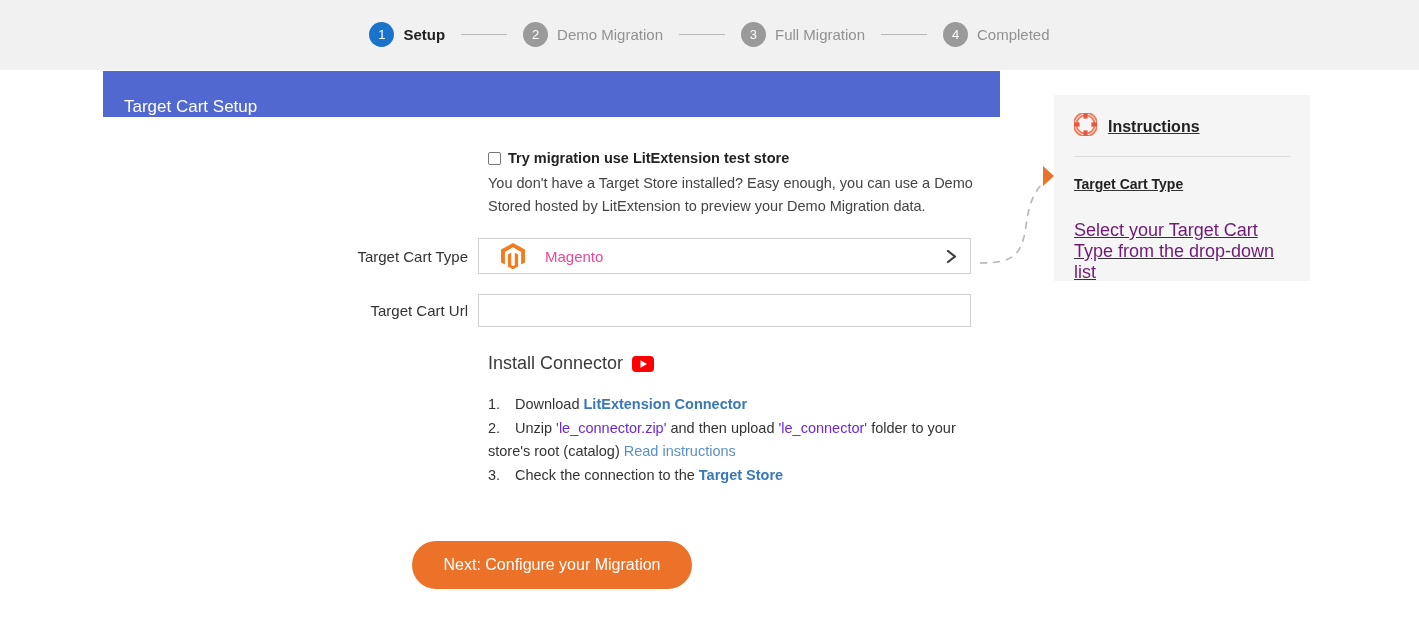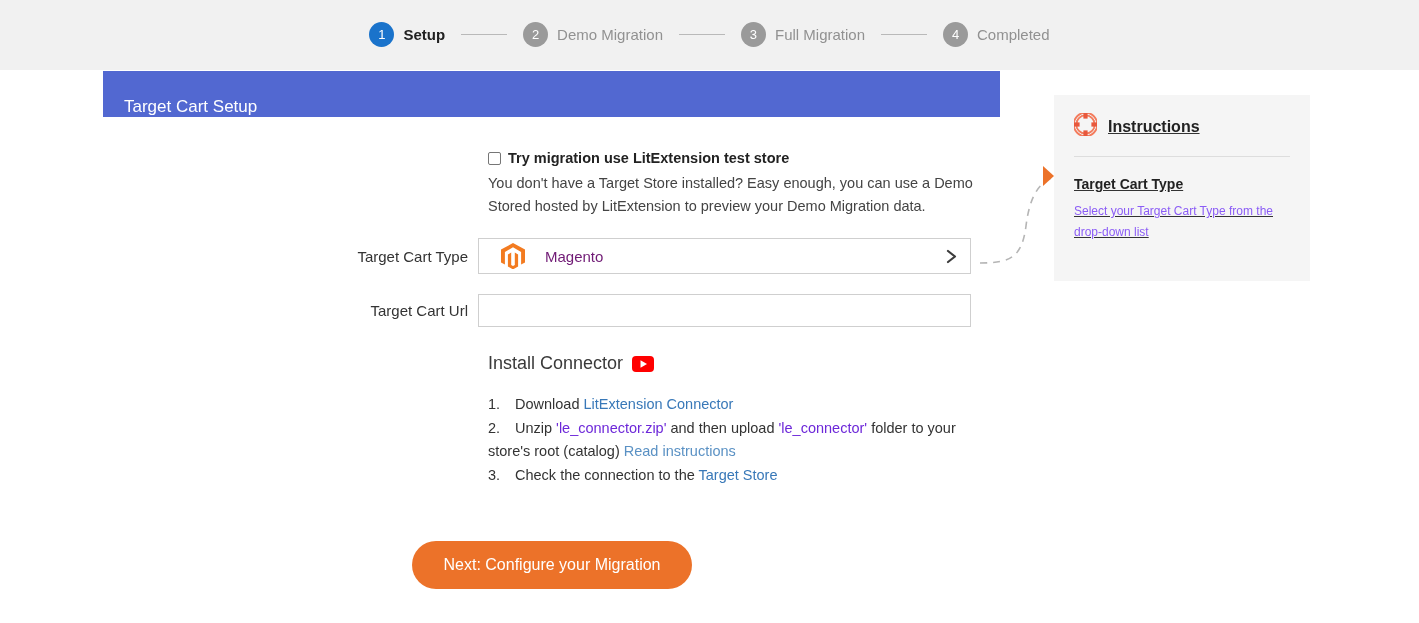--- a/index.html
+++ b/index.html
@@ -144,21 +144,21 @@
   .magento-icon {
     width: 34px;
     margin-left: 17px;
     display: flex;
     align-items: center;
     justify-content: center;
     flex: 0 0 auto;
   }
   .select-value {
     font-size: 15px;
-    color: #701a75;
+    color: #ec4899;
     margin-left: 15px;
     flex: 1 1 auto;
   }
   .chevron {
     flex: 0 0 auto;
     display: flex;
     align-items: center;
   }
 
   
@@ -197,21 +197,21 @@
     font-size: 14.5px;
     line-height: 23px;
     color: #333333;
   }
   .step-item { margin-bottom: 1px; }
   .step-idx {
     display: inline-block;
     width: 27px;
     color: #333333;
   }
-  .lnk { color: #3878b8; font-weight: normal; }
+  .lnk { color: #3878b8; font-weight: bold; }
   .lnk-plain { color: #5a91c4; font-weight: normal; }
   .bold-code { font-weight: normal; color: #6d28d9; }
 
   
   .next-wrap {
     margin-top: 54px;
     margin-left: 309px;
   }
   .next-btn {
     width: 280px; height: 48px;
@@ -249,24 +249,24 @@
     background: #dddddd;
     margin: 16px 20px 0 20px;
   }
   .instr-sub {
     font-size: 14px;
     font-weight: bold;
     color: #222222;
     margin: 19px 0 0 20px;
   }
   .instr-body {
-    font-size: 12px;
-    color: #8b5cf6;
+    font-size: 18px;
+    color: #701a75;
     line-height: 21px;
-    margin: 9px 20px 0 20px;
+    margin: 28px 20px 0 20px;
   }
   .pointer {
     position: absolute;
     left: -11px; top: 71px;
     width: 0; height: 0;
     border-top: 10px solid transparent;
     border-bottom: 10px solid transparent;
     border-left: 11px solid #ec7229;
   }
 

